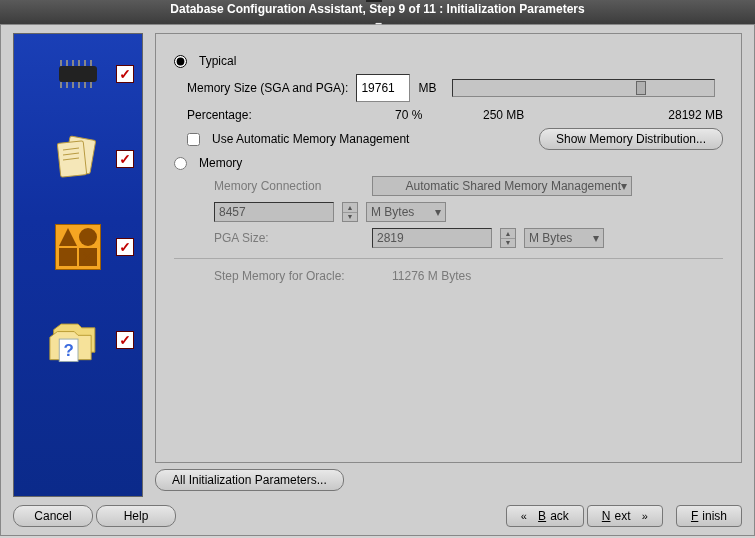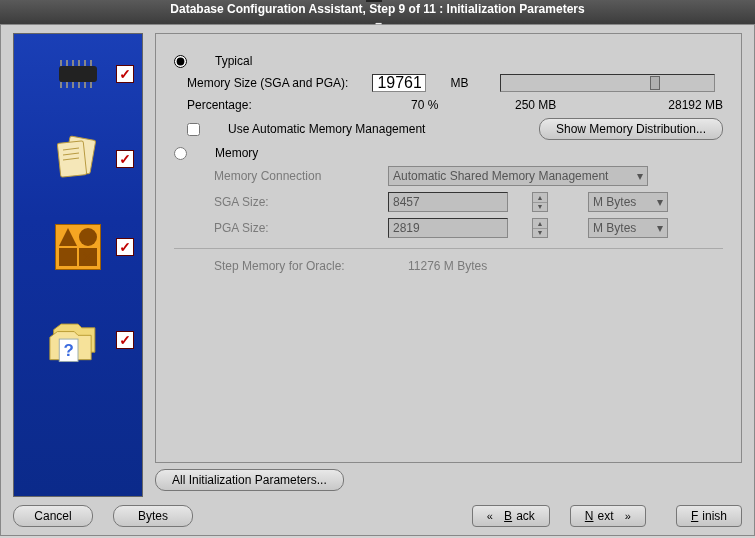--- a/index.html
+++ b/index.html
@@ -128,71 +128,71 @@
     font-weight:normal;
   }
   .tab.active .underline { border-bottom:1px dotted #000;}
   .panel {
     border:1px solid #8a8a8a;
     background:#cfcfcf;
     flex:1;
     padding:14px 18px;
     position:relative;
   }
-  .row { display:flex; align-items:center; margin:6px 0; gap:24px; }
+  .row { display:flex; align-items:center; margin:6px 0; gap:8px; }
   .indent { margin-left:13px; }
   .indent2 { margin-left:40px; }
   input[type=radio]{ margin:0 4px 0 0; accent-color:#000;}
   input[type=checkbox]{ margin:0 4px 0 0; accent-color:#000;}
   input[type=text]{
     border:1px inset #888;
     background:#fff;
     padding:2px 4px;
     font-family:inherit;
-    font-size:16px;
-    height:18px;
+    font-size:12px;
+    height:28px;
   }
   .input-dark{
     border:1px inset #888;background:#c0c0c0;padding:2px 4px;height:20px;width:120px;
     color:#555;
   }
   .select-dark{
     border:1px solid #888;background:#c0c0c0;padding:2px 4px;height:20px;width:260px;
-    color:#555;display:flex;align-items:center;justify-content:space-between;
+    color:#555;display:flex;align-items:center;justify-content:flex-end;
   }
   .spinner {
     display:flex;flex-direction:column;border:1px solid #888;background:#c0c0c0;
     width:16px;height:20px;
   }
   .spinner div{flex:1;display:flex;align-items:center;justify-content:center;font-size:7px;color:#555;border-bottom:1px solid #999;}
   .spinner div:last-child{border-bottom:none;}
   .units{
     border:1px solid #888;background:#c0c0c0;height:20px;width:80px;
-    display:flex;align-items:center;justify-content:space-between;padding:0 4px;color:#555;margin-left:16px;
+    display:flex;align-items:center;justify-content:space-between;padding:0 4px;color:#555;
   }
   .slider-track{
     flex:1;height:18px;border:1px inset #888;background:#c5c5c5;position:relative;margin:0 8px;
   }
   .slider-thumb{
     position:absolute;top:1px;height:14px;width:10px;background:#b0b0b0;border:1px solid #666;
     left:70%;
   }
   .btn {
     background:linear-gradient(to bottom,#e8e8e8,#c8c8c8);
     border:1px solid #777;
     border-radius:10px;
     padding:3px 16px;
     cursor:pointer;
     font-family:inherit;
     font-size:12px;
   }
   .disabled { color:#7a7a7a; }
   hr.sep{border:none;border-top:1px solid #aaa;margin:10px 0;}
   .footer-row{
-    display:flex;gap:20px;align-items:center;justify-content:flex-start;
+    display:flex;gap:3px;align-items:center;justify-content:flex-start;
     padding:8px 0 2px 0;
   }
   .footer-row .spacer{flex:1;}
   .nav-btn{
     padding:3px 14px;border:1px solid #777;border-radius:4px;
     background:linear-gradient(to bottom,#e6e6e6,#c6c6c6);
     cursor:pointer;display:flex;align-items:center;gap:4px;
   }
   .nav-btn .ul{text-decoration:underline;}
   .chev{font-size:11px;}
@@ -315,21 +315,20 @@
         </div>
 
         <div class="row indent2 disabled">
           <span style="width:150px">Memory Connection</span>
           <div class="select-dark">
             <span>Automatic Shared Memory Management</span>
             <span>▾</span>
           </div>
         </div>
         <div class="row indent2 disabled">
-          <span style="width:150px">SGA Size:</span>
           <div class="input-dark">8457</div>
           <div class="spinner">
               <div>▲</div>
               <div>▼</div>
             </div>
           <div class="units">
               <span>M Bytes</span>
               <span>▾</span>
             </div>
         </div>
@@ -353,21 +352,21 @@
       </div>
 
       <div class="mid-btn-row">
         <button class="btn">All Initialization Parameters...</button>
       </div>
     </div>
   </div>
 
   <div class="footer-row">
     <button class="btn" style="width:80px">Cancel</button>
-    <button class="btn" style="width:80px">Bytes</button>
+    <button class="btn" style="width:80px">Help</button>
     <div class="spacer"></div>
     <div class="nav-btn"><span class="chev">«</span>&nbsp;<span class="ul">B</span><span>ack</span></div>
     <div class="nav-btn"><span class="ul">N</span><span>ext</span>&nbsp;<span class="chev">»</span></div>
     <div class="nav-btn" style="margin-left:10px">
         <span class="ul">F</span>
         <span>inish</span>
       </div>
   </div>
 </div>
 

